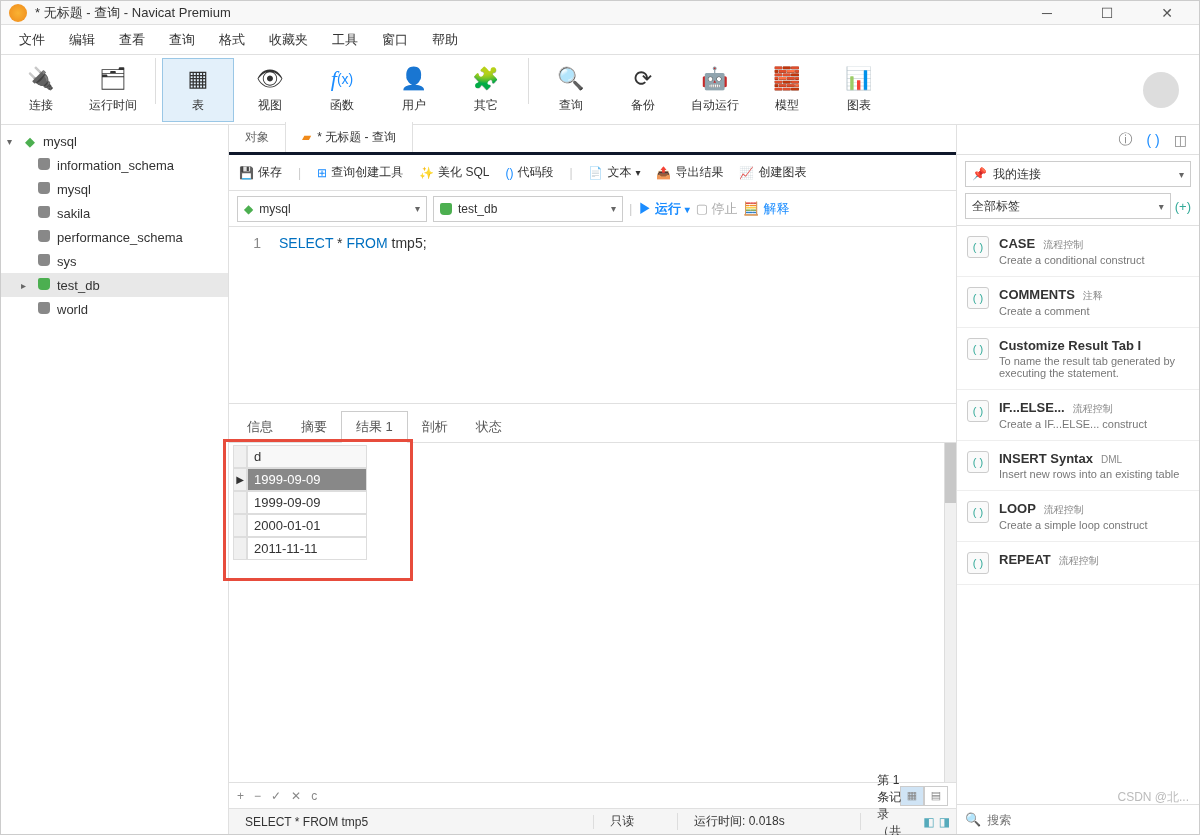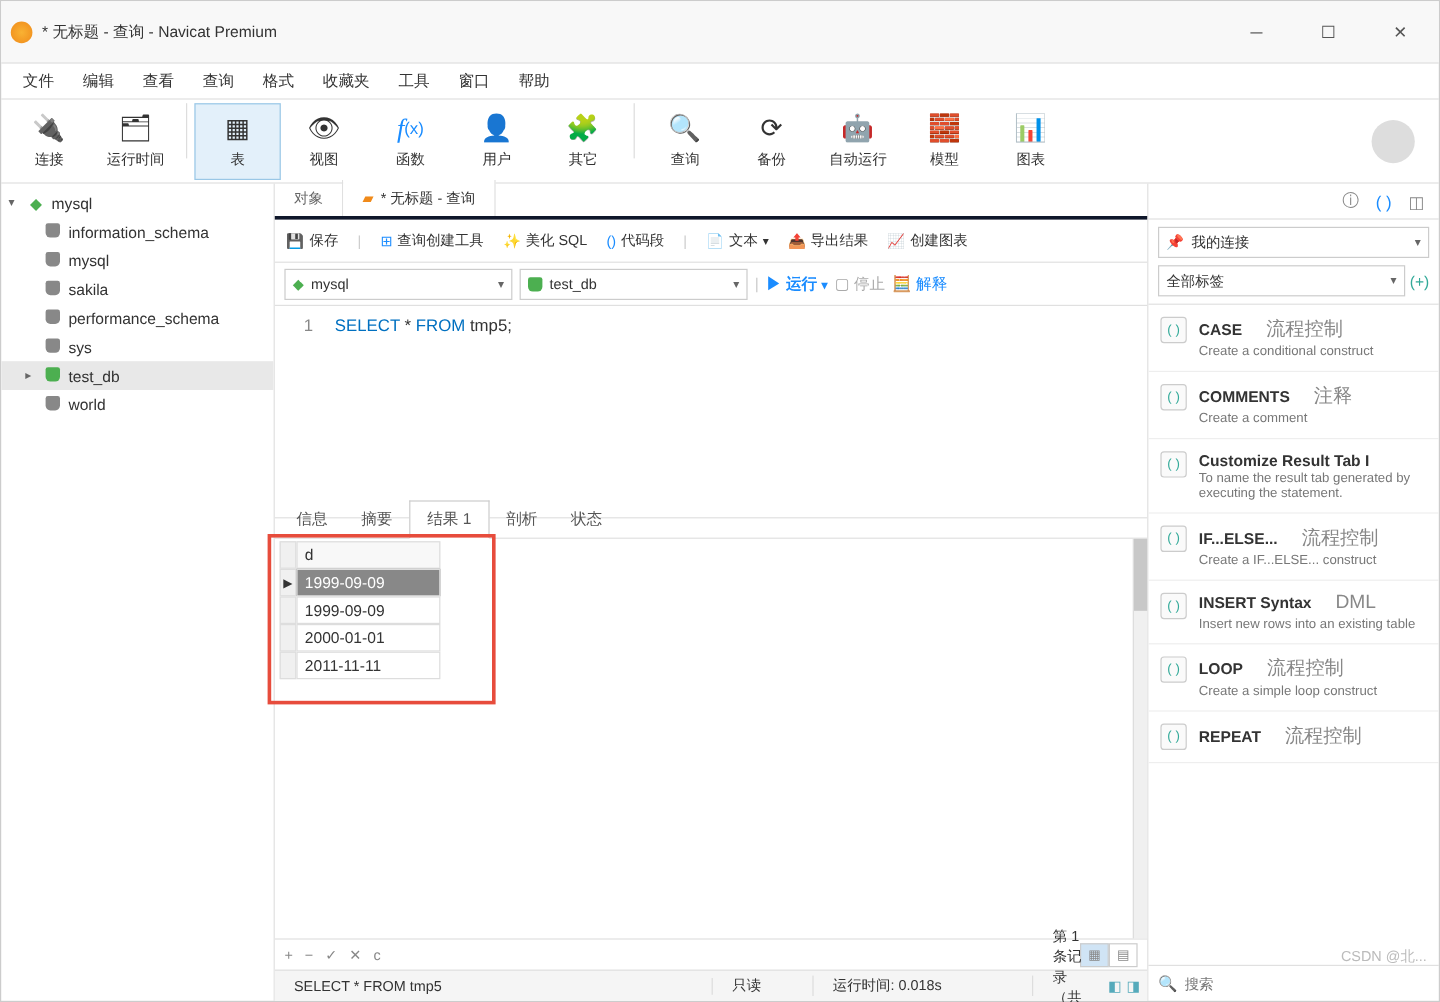--- a/index.html
+++ b/index.html
@@ -1,18 +1,18 @@
 <!DOCTYPE html>
 <html><head>
 <meta charset="utf-8">
 <style>
 * { box-sizing: border-box; margin: 0; padding: 0; font-family: "Microsoft YaHei", sans-serif; }
 body { background: #f0f0f0; font-size: 13px; color: #333; }
 .window { width: 1200px; height: 835px; background: #fff; border: 1px solid #ccc; display: flex; flex-direction: column; position: relative; }
-.titlebar { height: 52px; background: #f8f8f8; border-bottom: 1px solid #e0e0e0; display: flex; align-items: center; padding: 0 8px; }
+.titlebar { height: 24px; background: #f8f8f8; border-bottom: 1px solid #e0e0e0; display: flex; align-items: center; padding: 0 8px; }
 .titlebar-icon { width: 18px; height: 18px; background: radial-gradient(circle,#f9b233,#f08a1a); border-radius: 50%; margin-right: 8px; }
 .title-text { flex: 1; font-size: 13px; }
 .window-controls { display: flex; gap: 24px; margin-right: 6px; }
 .window-controls span { width: 36px; text-align: center; font-size: 14px; cursor: pointer; color: #555; }
 .menubar { height: 30px; display: flex; align-items: center; gap: 24px; padding: 0 18px; border-bottom: 1px solid #e0e0e0; }
 .menubar span { cursor: pointer; }
 .toolbar { height: 70px; display: flex; align-items: center; padding: 0 4px; border-bottom: 1px solid #e0e0e0; }
 .tbgroup { display: flex; }
 .tbitem { display: flex; flex-direction: column; align-items: center; justify-content: center; width: 72px; height: 64px; cursor: pointer; font-size: 12px; }
 .tbitem.active { background: #e3f0fa; border: 1px solid #9ac7e6; }
@@ -38,21 +38,21 @@
 .selector-row { height: 36px; display: flex; align-items: center; gap: 6px; padding: 0 8px; border-bottom: 1px solid #e0e0e0; }
 .combo { height: 26px; border: 1px solid #ccc; background:#fff; display: flex; align-items: center; padding: 0 6px; gap: 6px; font-size: 12px; }
 .combo .arrow { margin-left: auto; font-size: 10px; color:#666; }
 .run-btn { color:#1a8cff; cursor:pointer;font-weight:bold; }
 .stop-btn { color:#aaa; }
 .editor { height: 176px; padding: 8px 12px; font-family: Consolas, monospace; font-size: 14px; display:flex; }
 .gutter { width: 20px; text-align: right; color:#888; margin-right: 18px; }
 .sql { white-space: pre; }
 .kw { color: #0070c0; font-weight: normal; }
 .ident { color: #333; }
-.result-tabs { height: 18px; display: flex; align-items: flex-end; border-top: 1px solid #e0e0e0; border-bottom: 1px solid #e0e0e0; padding-left: 4px; }
+.result-tabs { height: 40px; display: flex; align-items: flex-end; border-top: 1px solid #e0e0e0; border-bottom: 1px solid #e0e0e0; padding-left: 4px; }
 .rtab { padding: 6px 14px; cursor: pointer; font-size: 13px; color:#555; }
 .rtab.active { border: 1px solid #ccc; border-bottom: 1px solid #fff; background:#fff; margin-bottom:-1px; }
 .result-area { flex: 1; position: relative; display:flex; }
 .result-grid { width: 140px; margin-left: 4px; margin-top: 2px; }
 .rgh { display:flex; }
 .rgh-cell, .rg-cell { border: 1px solid #ddd; padding: 3px 6px; font-size: 13px; background:#f8f8f8; width:120px; }
 .rg-row { display:flex; }
 .rg-rownum { width: 14px; border:1px solid #ddd; background:#f0f0f0; font-size:10px; display:flex; align-items:center; justify-content:center; }
 .rg-cell { background:#fff; }
 .rg-row.selected .rg-cell { background:#888; color:#fff; }
@@ -66,21 +66,21 @@
 .statusbar > div { padding: 0 16px; border-right:1px solid #ddd; }
 .rightpanel { width: 242px; display:flex; flex-direction:column; }
 .rp-top { height: 30px; display:flex; align-items:center; justify-content:flex-end; gap: 14px; padding: 0 12px; border-bottom:1px solid #e0e0e0; font-size:14px; color:#888; }
 .rp-top span { cursor:pointer; }
 .rp-top .active { color:#1a8cff; }
 .rp-combos { padding: 6px 8px; border-bottom:1px solid #e0e0e0; display:flex; flex-direction:column; gap:6px; }
 .rp-list { flex:1; overflow:auto; }
 .snippet { display:flex; gap:10px; padding: 10px 10px; border-bottom: 1px solid #eee; cursor:pointer; }
 .snippet-icon { width:22px; height:22px; border:1px solid #ccc; border-radius:3px; display:flex; align-items:center; justify-content:center; font-size:11px; color:#3a9; flex-shrink:0; background:#fafafa; }
 .snippet-title { font-size:13px; font-weight:bold; }
-.snippet-title .tag { font-size:16px; font-weight:normal; color:#888; margin-left:20px; }
+.snippet-title .tag { font-size:10px; font-weight:normal; color:#888; margin-left:8px; }
 .snippet-desc { font-size:11px; color:#777; margin-top:2px; }
 .rp-search { height: 30px; border-top:1px solid #e0e0e0; display:flex; align-items:center; padding: 0 8px; gap:6px; }
 .rp-search input { border:none; outline:none; flex:1; font-size:12px; }
 .watermark { position:absolute; right:10px; bottom:28px; font-size:12px; color:#bbb; }
 </style>
 </head>
 <body>
 
 <div class="window">
   <div class="titlebar">

